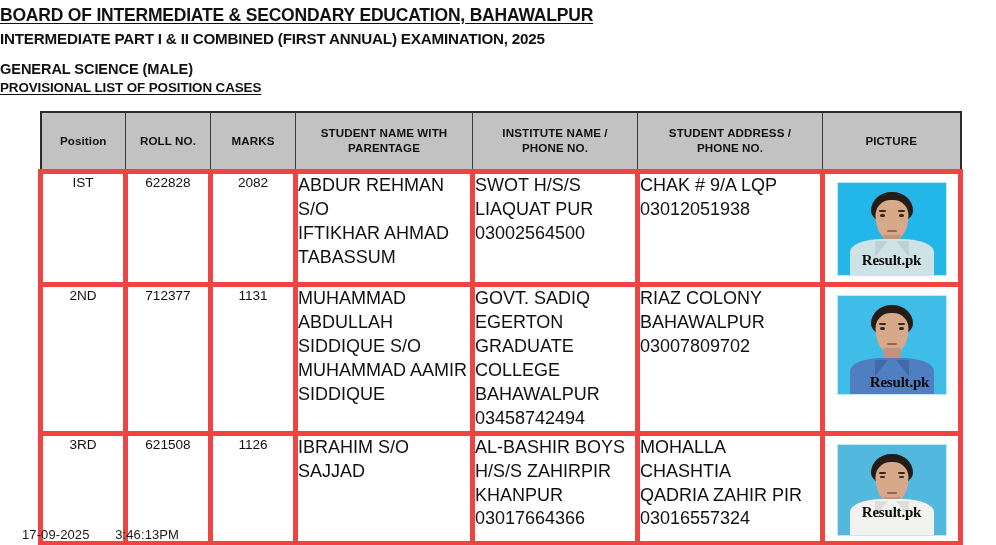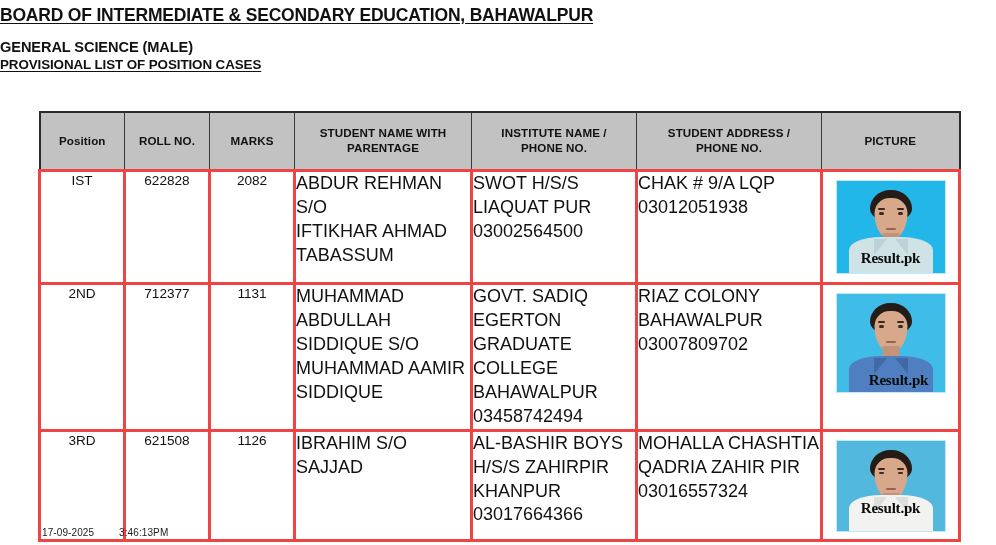--- a/index.html
+++ b/index.html
@@ -63,21 +63,21 @@
     width: 840px;
   }
   table.poslist {
     border-collapse: collapse;
     width: 920px;
     table-layout: fixed;
     border: 2px solid #2b2b2b;
   }
   table.poslist th,
   table.poslist td {
-    border: 3px solid #ef4444;
+    border: 5px solid #ef4444;
     vertical-align: top;
     padding: 0;
   }
   table.poslist thead th {
     background: #c2c2c2;
     border: 1px solid #3a3a3a;
     text-align: center;
     vertical-align: middle;
     font-size: 11.6px;
     font-weight: bold;
@@ -229,34 +229,37 @@
     font-weight: bold;
     color: #0b0b0b;
     letter-spacing: -0.2px;
   }
   .photo.p2 .watermark { bottom: 3px; left: 16px; }
   .photo.p3 .watermark { bottom: 14px; }
 
   
   .footer {
     position: absolute;
-    left: 42px;
+    left: 22px;
     top: 527px;
-    font-size: 10px;
+    font-size: 13px;
     color: #1a1a1a;
     letter-spacing: 0.1px;
   }
   .footer .f-time { margin-left: 22px; }
 </style>
 </head>
 <body>
 
 <div class="doc-head">
   <div class="head-line">
     <span class="title-main">BOARD OF INTERMEDIATE &amp; SECONDARY EDUCATION, BAHAWALPUR</span>
+  </div>
+  <div class="head-line">
+    <span class="title-sub">INTERMEDIATE PART I &amp; II COMBINED (FIRST ANNUAL) EXAMINATION, 2025</span>
   </div>
   <div class="head-line">
     <span class="title-group">GENERAL SCIENCE (MALE)</span>
   </div>
   <div class="head-line">
     <span class="title-sub2">PROVISIONAL LIST OF POSITION CASES</span>
   </div>
 </div>
 
 <div class="table-wrap">

